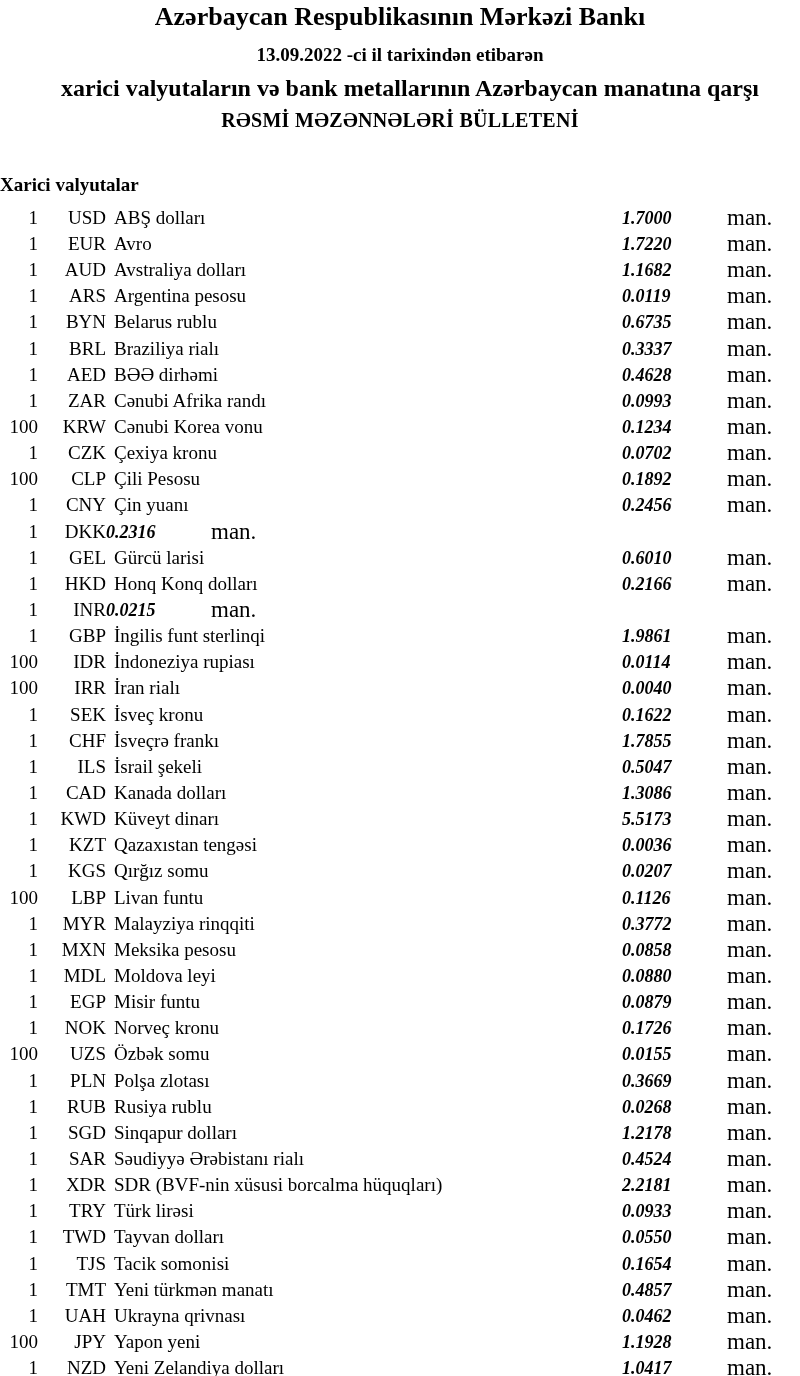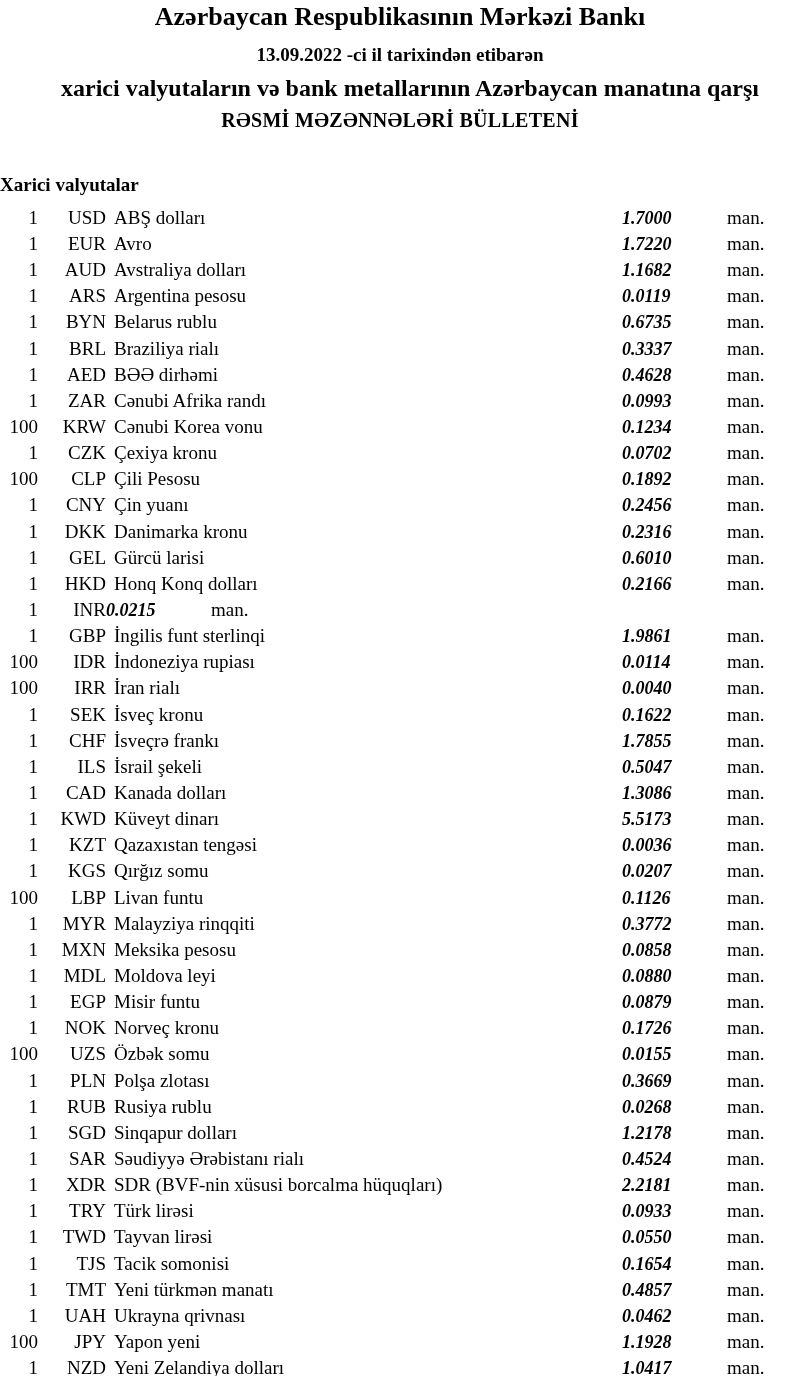--- a/index.html
+++ b/index.html
@@ -80,21 +80,21 @@
     text-align: left;
     font-weight: bold;
     font-style: italic;
     font-size: 18px;
   }
   .unit {
     width: 88px;
     flex: 0 0 auto;
     padding-left: 15px;
     box-sizing: border-box;
-    font-size: 19px;
+    font-size: 23px;
   }
 </style>
 </head>
 <body>
 
 <div class="page">
   <div class="header">
     <div class="title">Azərbaycan Respublikasının Mərkəzi Bankı</div>
     <div class="date-line">13.09.2022 -ci il tarixindən etibarən</div>
     <div class="subtitle">xarici valyutaların və bank metallarının Azərbaycan manatına qarşı</div>
@@ -184,21 +184,20 @@
       <div class="row">
         <span class="qty">1</span>
         <span class="code">CNY</span>
         <span class="name">Çin yuanı</span>
         <span class="rate">0.2456</span>
         <span class="unit">man.</span>
       </div>
       <div class="row">
         <span class="qty">1</span>
         <span class="code">DKK</span>
-        <span class="name">Danimarka kronu</span>
         <span class="rate">0.2316</span>
         <span class="unit">man.</span>
       </div>
       <div class="row">
         <span class="qty">1</span>
         <span class="code">GEL</span>
         <span class="name">Gürcü larisi</span>
         <span class="rate">0.6010</span>
         <span class="unit">man.</span>
       </div>
@@ -372,21 +371,21 @@
       <div class="row">
         <span class="qty">1</span>
         <span class="code">TRY</span>
         <span class="name">Türk lirəsi</span>
         <span class="rate">0.0933</span>
         <span class="unit">man.</span>
       </div>
       <div class="row">
         <span class="qty">1</span>
         <span class="code">TWD</span>
-        <span class="name">Tayvan lirəsi</span>
+        <span class="name">Tayvan dolları</span>
         <span class="rate">0.0550</span>
         <span class="unit">man.</span>
       </div>
       <div class="row">
         <span class="qty">1</span>
         <span class="code">TJS</span>
         <span class="name">Tacik somonisi</span>
         <span class="rate">0.1654</span>
         <span class="unit">man.</span>
       </div>

